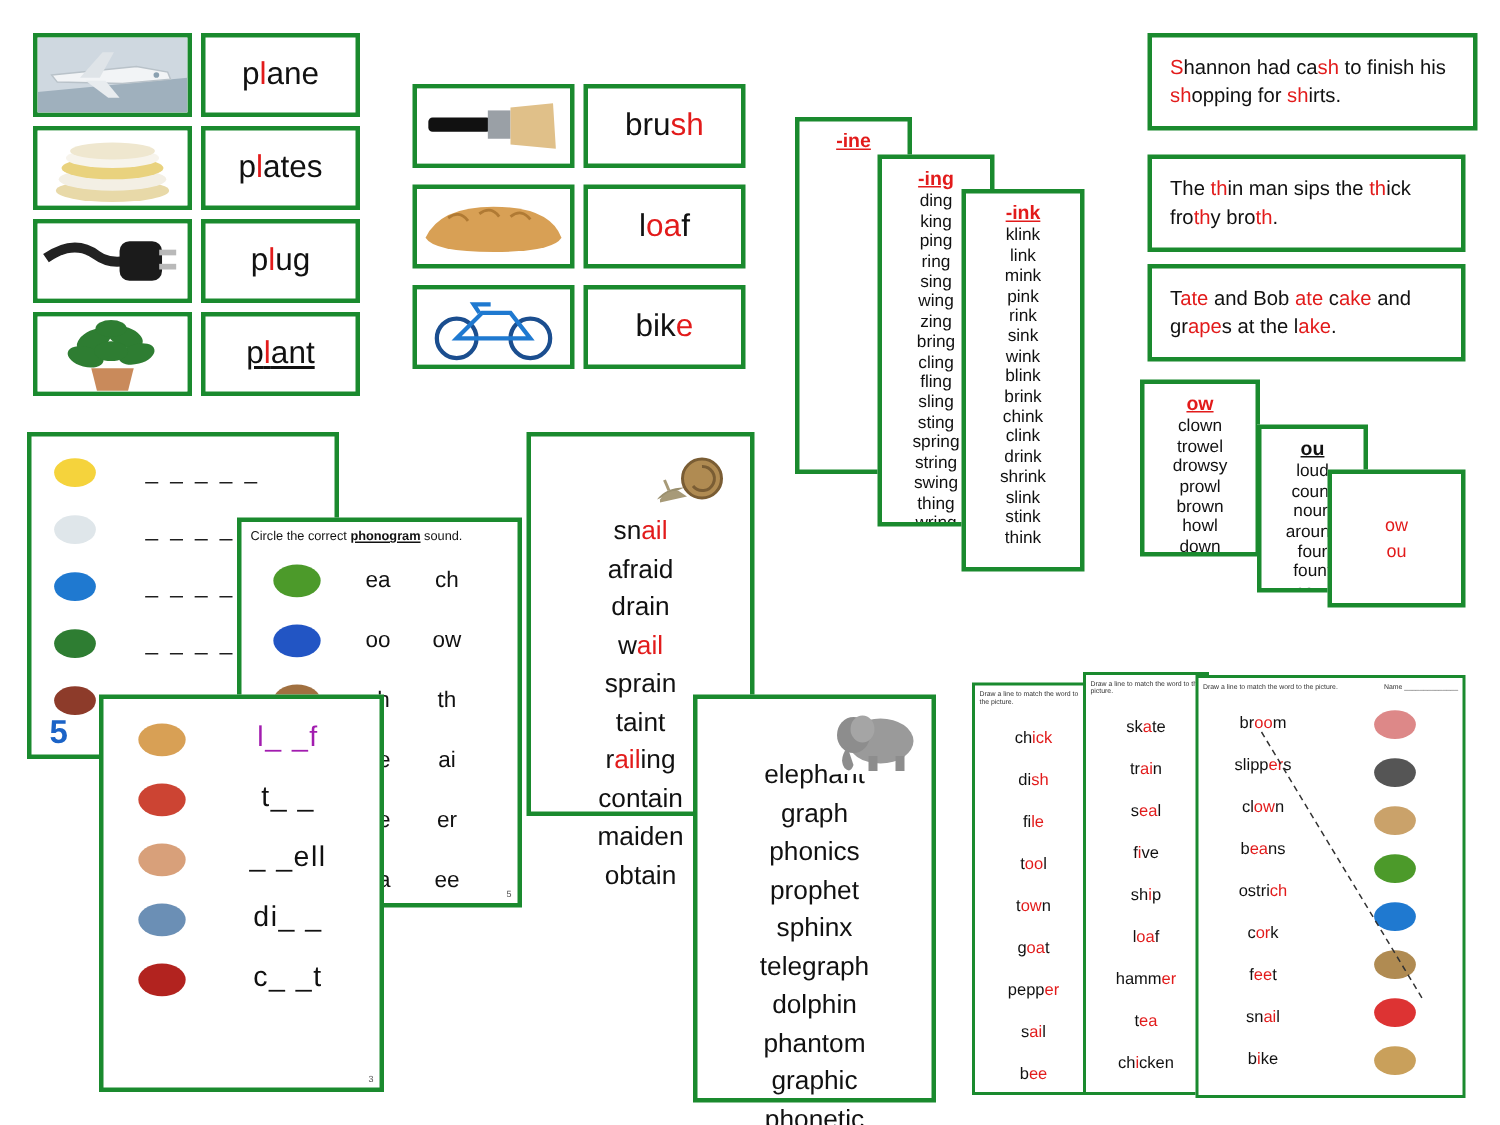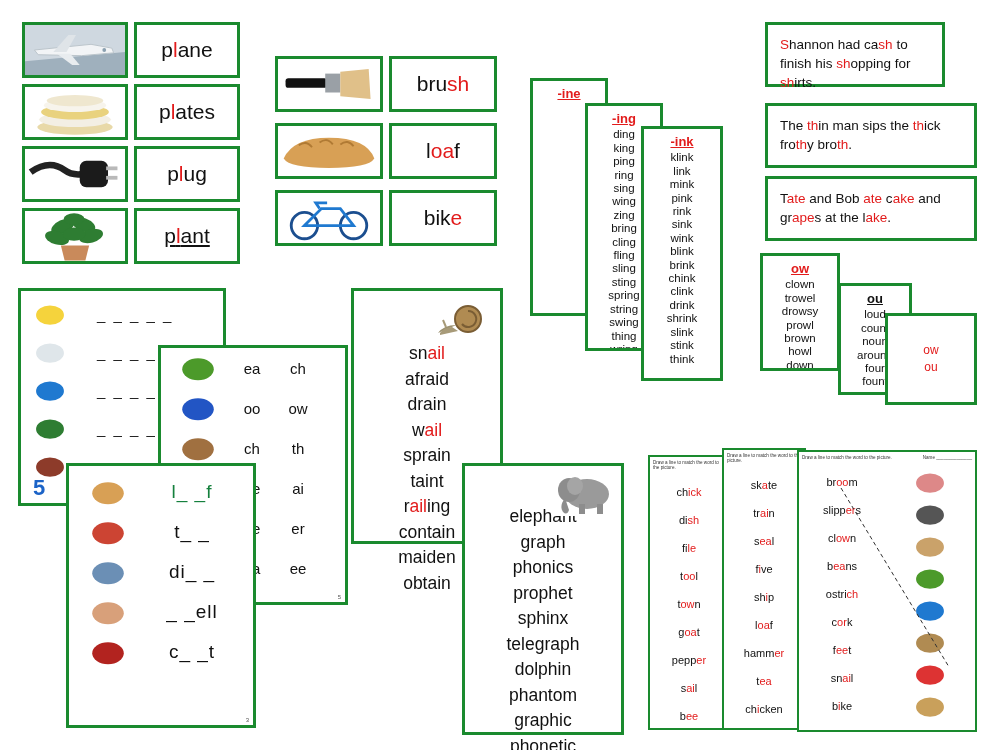--- a/index.html
+++ b/index.html
@@ -208,21 +208,21 @@
       <div>chink</div>
       <div>clink</div>
       <div>drink</div>
       <div>shrink</div>
       <div>slink</div>
       <div>stink</div>
       <div>think</div>
     </div>
 </div>
 
-<div class="card sentcard" style="left:765px;top:22px;width:180px;height:65px;">
+<div class="card sentcard" style="left:765px;top:22px;width:220px;height:65px;">
   <span id="sent-0"><span class="r">S</span><span>hannon had ca</span><span class="r">sh</span><span> to finish his </span><span class="r">sh</span><span>opping for </span><span class="r">sh</span><span>irts.</span></span>
 </div>
 <div class="card sentcard" style="left:765px;top:103px;width:212px;height:65px;">
   <span id="sent-1"><span>The </span><span class="r">th</span><span>in man sips the </span><span class="r">th</span><span>ick fro</span><span class="r">th</span><span>y bro</span><span class="r">th</span><span>.</span></span>
 </div>
 <div class="card sentcard" style="left:765px;top:176px;width:212px;height:65px;">
   <span id="sent-2"><span>T</span><span class="r">ate</span><span> and Bob </span><span class="r">ate</span><span> c</span><span class="r">ake</span><span> and gr</span><span class="r">ape</span><span>s at the l</span><span class="r">ake</span><span>.</span></span>
 </div>
 
 <div class="card listcard" style="left:760px;top:253px;width:80px;height:118px;">
@@ -350,20 +350,23 @@
             <ellipse cx="20" cy="15" rx="13" ry="9" fill="#8d3b2a"></ellipse>
           </svg>
         </div>
         <div class="blanks" style="font-size: 15px; color: rgb(17, 17, 17); margin-left: 24px;">_ _ _ _ _</div>
       </div>
     </div>
   <div style="position:absolute;left:12px;bottom:2px;font-size:22px;color:#1b63c7;font-weight:bold;">5</div>
 </div>
 
 <div class="card" style="left:158px;top:345px;width:190px;height:260px;background:#fff;">
+  <div style="padding:4px 6px;font-size:8.5px;color:#111;">
+    <span>Circle the correct </span><b style="text-decoration:underline">phonogram</b><span> sound.</span>
+  </div>
   <div id="quiz-rows" style="padding:0 6px;">
       <div style="display: flex; align-items: center; height: 40px;">
         <div style="width: 62px; height: 36px; display: flex; align-items: center; justify-content: center;">
           <svg viewBox="0 0 40 28" width="56" height="34">
             <rect width="40" height="28" fill="#fff"></rect>
             <ellipse cx="20" cy="15" rx="13" ry="9" fill="#4c9a2a"></ellipse>
           </svg>
         </div>
         <div style="width: 46px; text-align: center; font-size: 15px; color: rgb(17, 17, 17);">ea</div>
         <div style="width: 46px; text-align: center; font-size: 15px; color: rgb(17, 17, 17);">ch</div>
@@ -424,48 +427,48 @@
 
 <div class="card" style="left:66px;top:463px;width:190px;height:265px;background:#fff;">
   <div id="fill-rows" style="padding:6px 8px;">
       <div style="display: flex; align-items: center; height: 40px;">
         <div style="width: 62px; height: 36px; display: flex; align-items: center; justify-content: center;">
           <svg viewBox="0 0 40 28" width="56" height="34">
             <rect width="40" height="28" fill="#fff"></rect>
             <ellipse cx="20" cy="15" rx="13" ry="9" fill="#d8a055"></ellipse>
           </svg>
         </div>
-        <div style="flex: 1 1 0%; text-align: center; font-size: 19px; color: #15803d; letter-spacing: 1px;">l_ _f</div>
+        <div style="flex: 1 1 0%; text-align: center; font-size: 19px; color: #a21caf; letter-spacing: 1px;">l_ _f</div>
       </div>
       <div style="display: flex; align-items: center; height: 40px;">
         <div style="width: 62px; height: 36px; display: flex; align-items: center; justify-content: center;">
           <svg viewBox="0 0 40 28" width="56" height="34">
             <rect width="40" height="28" fill="#fff"></rect>
             <ellipse cx="20" cy="15" rx="13" ry="9" fill="#c43"></ellipse>
           </svg>
         </div>
         <div style="flex: 1 1 0%; text-align: center; font-size: 19px; color: rgb(17, 17, 17); letter-spacing: 1px;">t_ _</div>
       </div>
       <div style="display: flex; align-items: center; height: 40px;">
         <div style="width: 62px; height: 36px; display: flex; align-items: center; justify-content: center;">
           <svg viewBox="0 0 40 28" width="56" height="34">
             <rect width="40" height="28" fill="#fff"></rect>
+            <ellipse cx="20" cy="15" rx="13" ry="9" fill="#d8a07a"></ellipse>
+          </svg>
+        </div>
+        <div style="flex: 1 1 0%; text-align: center; font-size: 19px; color: rgb(17, 17, 17); letter-spacing: 1px;">_ _ell</div>
+      </div>
+      <div style="display: flex; align-items: center; height: 40px;">
+        <div style="width: 62px; height: 36px; display: flex; align-items: center; justify-content: center;">
+          <svg viewBox="0 0 40 28" width="56" height="34">
+            <rect width="40" height="28" fill="#fff"></rect>
             <ellipse cx="20" cy="15" rx="13" ry="9" fill="#6b8fb5"></ellipse>
           </svg>
         </div>
         <div style="flex: 1 1 0%; text-align: center; font-size: 19px; color: rgb(17, 17, 17); letter-spacing: 1px;">di_ _</div>
-      </div>
-      <div style="display: flex; align-items: center; height: 40px;">
-        <div style="width: 62px; height: 36px; display: flex; align-items: center; justify-content: center;">
-          <svg viewBox="0 0 40 28" width="56" height="34">
-            <rect width="40" height="28" fill="#fff"></rect>
-            <ellipse cx="20" cy="15" rx="13" ry="9" fill="#d8a07a"></ellipse>
-          </svg>
-        </div>
-        <div style="flex: 1 1 0%; text-align: center; font-size: 19px; color: rgb(17, 17, 17); letter-spacing: 1px;">_ _ell</div>
       </div>
       <div style="display: flex; align-items: center; height: 40px;">
         <div style="width: 62px; height: 36px; display: flex; align-items: center; justify-content: center;">
           <svg viewBox="0 0 40 28" width="56" height="34">
             <rect width="40" height="28" fill="#fff"></rect>
             <ellipse cx="20" cy="15" rx="13" ry="9" fill="#b2231f"></ellipse>
           </svg>
         </div>
         <div style="flex: 1 1 0%; text-align: center; font-size: 19px; color: rgb(17, 17, 17); letter-spacing: 1px;">c_ _t</div>
       </div>

